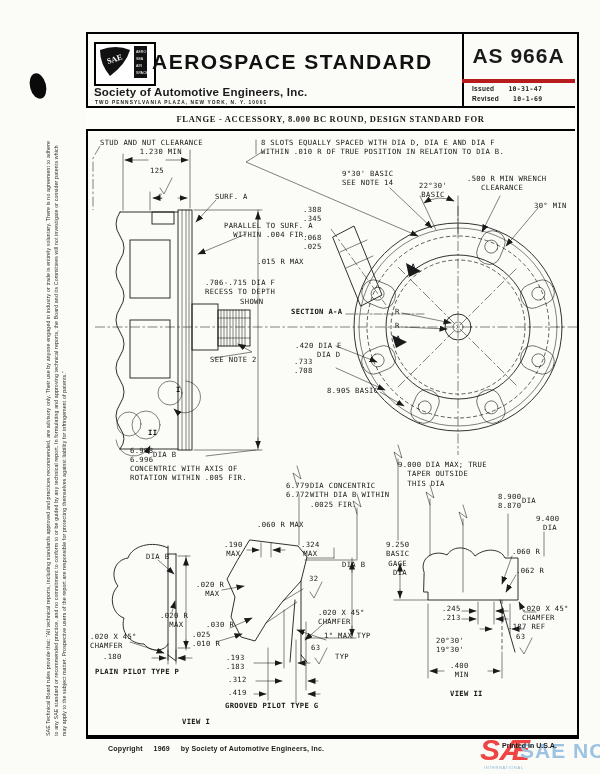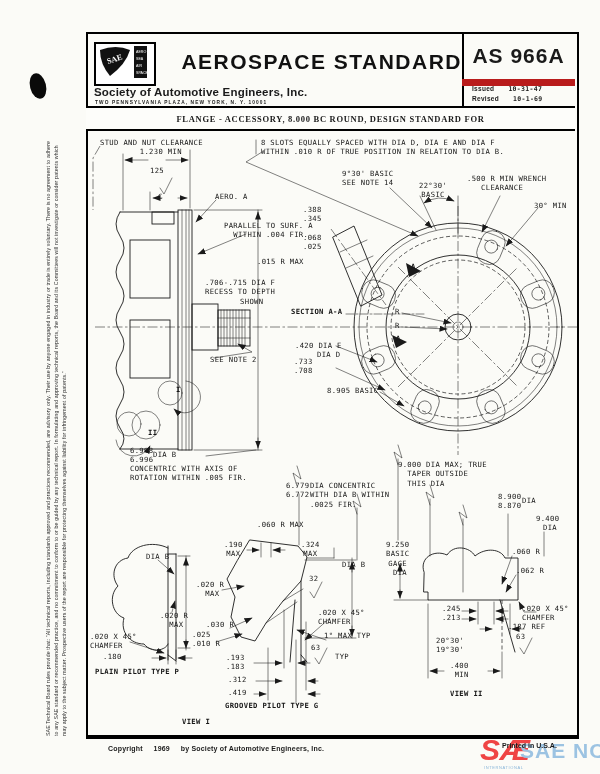--- a/index.html
+++ b/index.html
@@ -7,24 +7,24 @@
        font-family:"Liberation Sans",sans-serif;color:#1a1a1a}
   
   .lb{position:absolute;font:7.2px/1.3 "DejaVu Sans Mono",monospace;letter-spacing:.35px;
       white-space:pre;color:#161616;z-index:5}
   .ctr{text-align:center}
   .bold{font-weight:bold}
   .frame{position:absolute;left:86px;top:32px;width:489px;height:701px;
          border:2px solid #000;border-bottom-width:4px;z-index:2;background:transparent}
   .logo-box{position:absolute;left:94px;top:42px;width:58px;height:40px;border:2px solid #000;
             z-index:4;background:#fff}
-  .aero-title{position:absolute;left:152px;top:51px;width:310px;text-align:right;z-index:4;
+  .aero-title{position:absolute;left:152px;top:51px;width:310px;text-align:left;z-index:4;
               font:bold 21px/1 "Liberation Sans",sans-serif;letter-spacing:1.5px;color:#111}
   .col-right{position:absolute;left:462px;top:32px;width:113px;height:74px;border-left:2px solid #000;z-index:4}
-  .as-box{position:absolute;left:462px;top:32px;width:113px;height:47px;border-bottom:7px solid #b91c1c;
+  .as-box{position:absolute;left:462px;top:32px;width:113px;height:47px;border-bottom:4px solid #b91c1c;
           display:flex;align-items:center;justify-content:center;z-index:5;
           font:bold 21px "Liberation Sans",sans-serif;letter-spacing:1px}
   .iss-row{position:absolute;z-index:5;font:bold 6.5px "Liberation Sans",sans-serif;letter-spacing:.3px}
   .iss-row .val{margin-left:14px;font-family:"DejaVu Sans Mono",monospace}
   .org{position:absolute;left:94px;top:86px;z-index:4;font:bold 11.5px "Liberation Sans",sans-serif;letter-spacing:.2px}
   .addr{position:absolute;left:95px;top:100px;z-index:4;font:bold 4.8px "Liberation Sans",sans-serif;letter-spacing:1.1px}
   .titlebar{position:absolute;left:86px;top:106px;width:489px;height:21px;border-top:2px solid #000;
             border-bottom:2px solid #000;z-index:4;display:flex;align-items:center;justify-content:center;
             font:bold 8.5px "Liberation Serif",serif;letter-spacing:.7px;background:#fdfdfa}
   .sidenote{position:absolute;left:44px;top:736px;width:598px;z-index:3;
@@ -257,21 +257,21 @@
     <path class="ln t" d="M444,671 H430" marker-end="url(#ar)"></path>
     <path class="ln t" d="M488,671 H500" marker-end="url(#ar)"></path>
     <path class="ln t" d="M508,514 V556 M544,532 V556"></path>
   </g>
 </svg>
 
 <div class="lb ctr" style="left:100px;top:138px">STUD AND NUT CLEARANCE
     1.230 MIN</div>
 <div class="lb" style="left:150px;top:166px">125</div>
 <div class="lb" style="left:158px;top:192px">C</div>
-<div class="lb" style="left:215px;top:192px">AERO. A</div>
+<div class="lb" style="left:215px;top:192px">SURF. A</div>
 <div class="lb" style="left:261px;top:138px">8 SLOTS EQUALLY SPACED WITH DIA D, DIA E AND DIA F
 WITHIN .010 R OF TRUE POSITION IN RELATION TO DIA B.</div>
 <div class="lb" style="left:342px;top:169px">9°30' BASIC
 SEE NOTE 14</div>
 <div class="lb ctr" style="left:419px;top:181px">22°30'
 BASIC</div>
 <div class="lb" style="left:467px;top:174px">.500 R MIN WRENCH
    CLEARANCE</div>
 <div class="lb" style="left:534px;top:201px">30° MIN</div>
 <div class="lb" style="left:224px;top:221px">PARALLEL TO SURF. A

